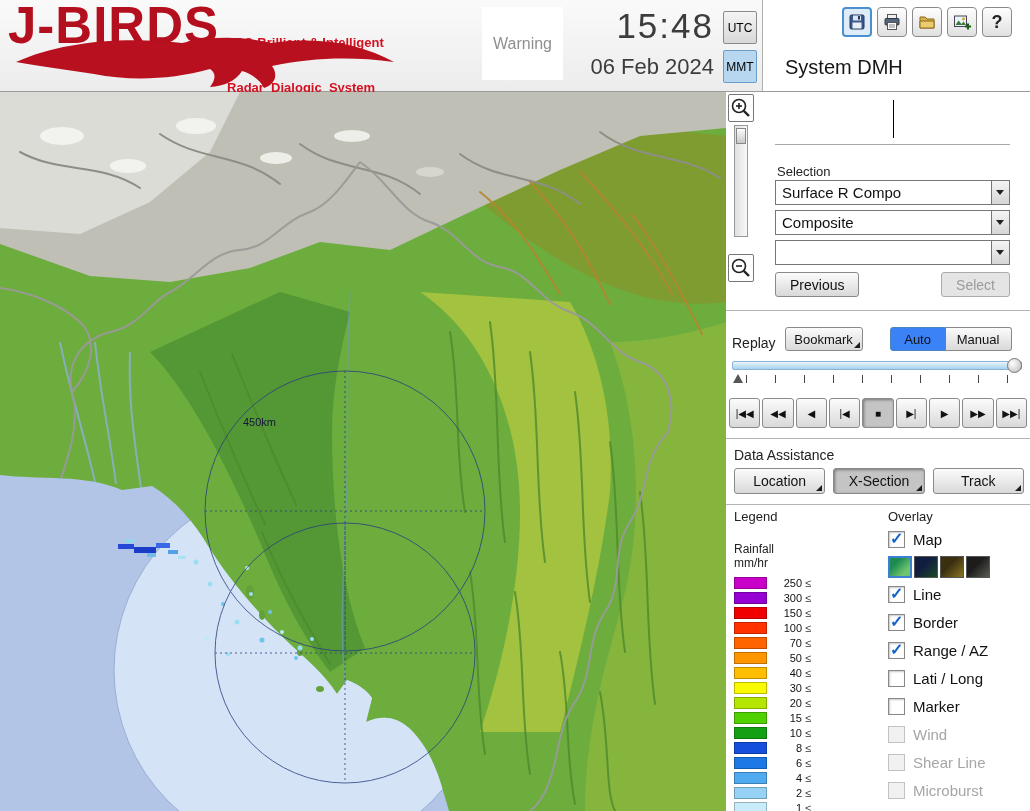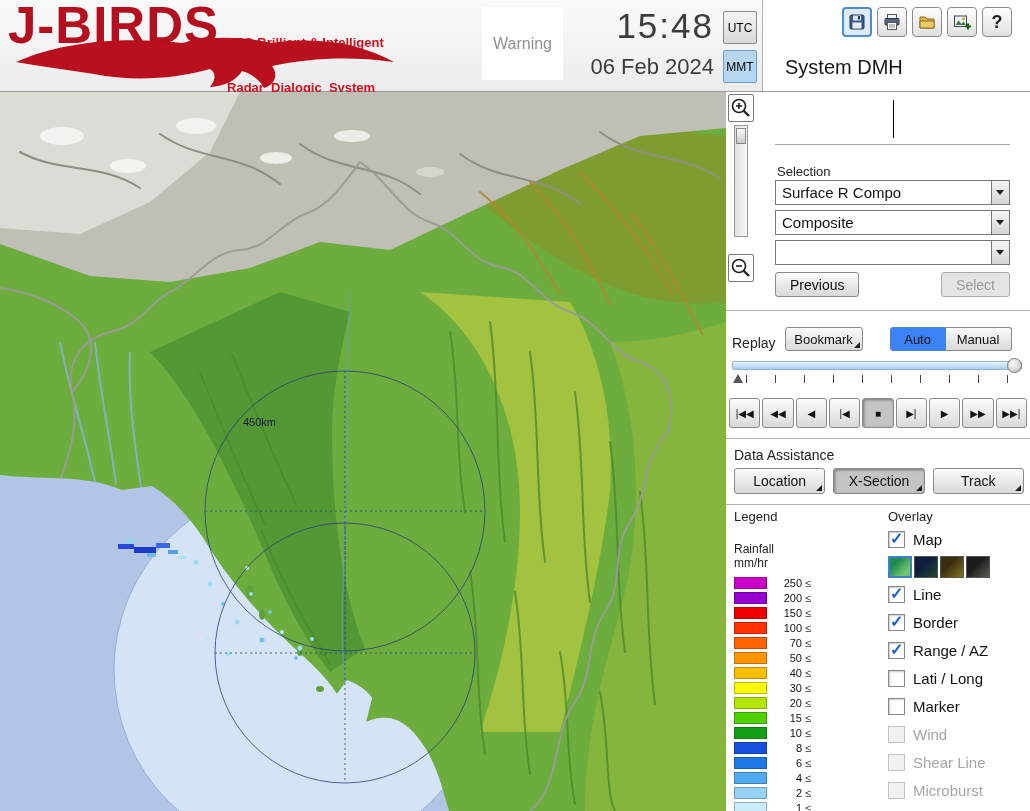--- a/index.html
+++ b/index.html
@@ -435,21 +435,21 @@
           <div class="legend-rows">
 
               <div class="lrow">
                 <span class="lswatch" style="background: rgb(200, 0, 200);"></span>
                 <span class="lval">250</span>
                 <span class="lle">≤</span>
               </div>
 
               <div class="lrow">
                 <span class="lswatch" style="background: rgb(150, 0, 210);"></span>
-                <span class="lval">200</span>
+                <span class="lval">300</span>
                 <span class="lle">≤</span>
               </div>
 
               <div class="lrow">
                 <span class="lswatch" style="background: rgb(240, 0, 0);"></span>
                 <span class="lval">150</span>
                 <span class="lle">≤</span>
               </div>
 
               <div class="lrow">

